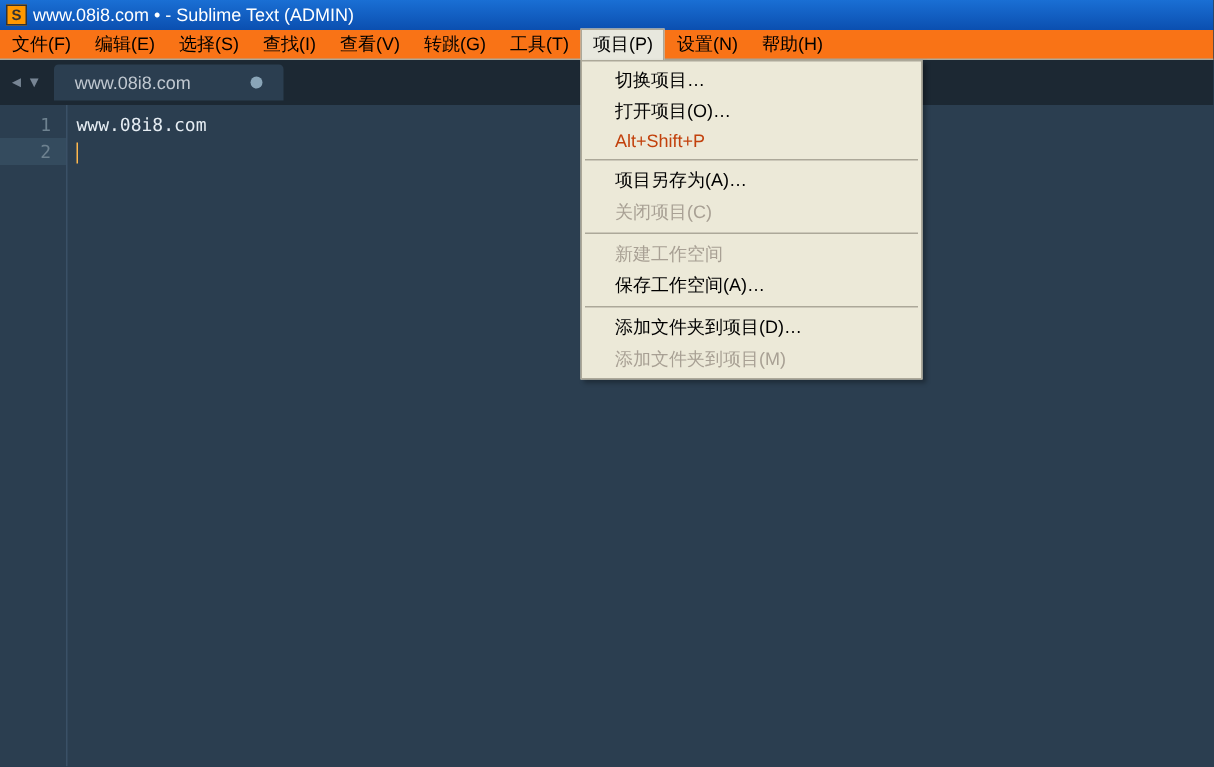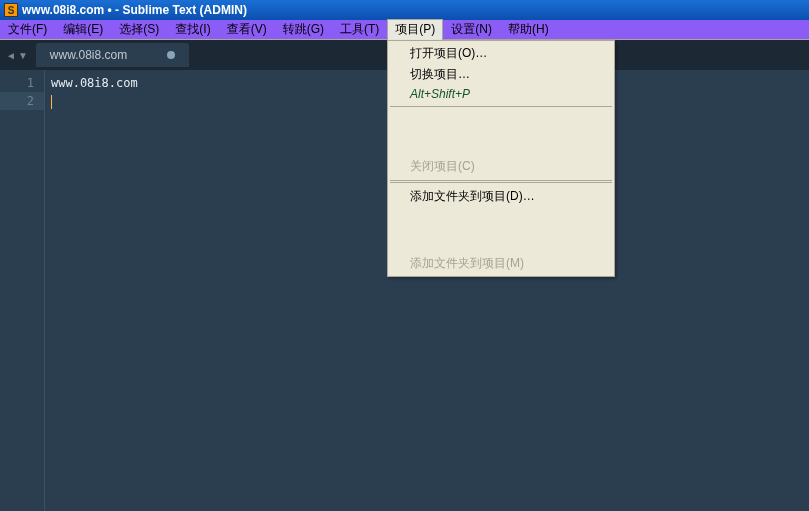--- a/index.html
+++ b/index.html
@@ -1,42 +1,42 @@
 <!DOCTYPE html>
 <html><head>
 <meta charset="utf-8">
 <style>
 * { margin: 0; padding: 0; box-sizing: border-box; font-family: "SimSun", "宋体", sans-serif; font-size: 12px; }
 body { width: 809px; height: 511px; background: #2b3e50; overflow: hidden; }
 .titlebar { height: 20px; background: linear-gradient(to bottom, #1a6fd4, #0b4fb0); display: flex; align-items: center; padding: 0 4px; color: #fff; }
 .titlebar-icon { width: 14px; height: 14px; background: #ff9800; margin-right: 4px; display: flex; align-items: center; justify-content: center; border: 1px solid #333; }
 .titlebar-icon::before { content: 'S'; font-weight: bold; color: #333; font-size: 10px; }
-.titlebar-text { font-weight: bold; }
-.menubar { height: 20px; background: #8b5cf6; display: flex; align-items: center; border-bottom: 1px solid #aca899; }
+.titlebar-text { font-weight: normal; }
+.menubar { height: 20px; background: #f97316; display: flex; align-items: center; border-bottom: 1px solid #aca899; }
 .menu-item { padding: 2px 8px; cursor: default; color: #000; }
 .menu-item.active { background: #e8e8de; border: 1px solid #aca899; border-bottom: none; padding: 1px 7px 2px 7px; }
 .tabbar { height: 30px; background: #1c2833; display: flex; align-items: center; padding: 0 6px; }
 .tabnav { display: flex; align-items: center; gap: 2px; margin-right: 8px; }
 .tabnav span { color: #778594; font-size: 10px; cursor: default; }
 .tab { background: #2b3e50; padding: 5px 14px; color: #c0c8d0; display: flex; align-items: center; gap: 10px; border-radius: 3px 3px 0 0; }
 .tab-dirty { width: 8px; height: 8px; border-radius: 50%; background: #8aa5b8; margin-left: 30px; }
 .editor { position: relative; background: #2b3e50; height: calc(511px - 70px); display: flex; }
 .gutter { width: 44px; background: #2b3e50; padding-top: 4px; }
 .linenum { text-align: right; padding-right: 10px; color: #6e8290; height: 18px; line-height: 18px; font-family: "Consolas", monospace; }
 .linenum.cur { background: #344b5e; }
 .code { padding-top: 4px; border-left: 1px solid #3a5066; }
 .codeline { height: 18px; line-height: 18px; color: #e6edf3; font-family: "Consolas", monospace; padding-left: 6px; }
 .cursor { display: inline-block; width: 1px; height: 14px; background: #ffb84d; vertical-align: middle; }
 .dropdown { position: absolute; top: 40px; left: 387px; width: 228px; background: #ece9d8; border: 1px solid #aca899; box-shadow: 2px 2px 3px rgba(0,0,0,0.3); }
 .dropdown-group { padding: 2px 0; }
 .dropdown-sep { height: 1px; background: #aca899; margin: 1px 2px; }
 .dd-item { display: flex; align-items: center; padding: 2px 18px 2px 22px; color: #000; cursor: default; }
-.dd-item.disabled { color: #a8a094; margin-top: 46px; }
+.dd-item.disabled { color: #a8a094; }
 .dd-label { flex: 1; }
-.dd-accel { color: #14532d; font-style: italic; }
+.dd-accel { color: #c2410c; }
 .dd-sub { color: #000; font-size: 10px; }
 </style>
 </head>
 <body>
 
 <div class="titlebar">
   <div class="titlebar-icon"></div>
   <div class="titlebar-text">www.08i8.com • - Sublime Text (ADMIN)</div>
 </div>
 
@@ -71,36 +71,47 @@
     </div>
   <div class="code" id="code">
       <div class="codeline">www.08i8.com</div>
       <div class="codeline"><span class="cursor"></span></div>
     </div>
 </div>
 
 <div class="dropdown" id="dropdown">
     <div class="dropdown-group">
       <div class="dd-item">
-        <span class="dd-label">打开项目(O)…</span>
+        <span class="dd-label">切换项目…</span>
       </div>
       <div class="dd-item">
-        <span class="dd-label">切换项目…</span>
+        <span class="dd-label">打开项目(O)…</span>
       </div>
       <div class="dd-item">
         <span class="dd-accel">Alt+Shift+P</span>
       </div>
     </div>
     <div class="dropdown-sep"></div>
     <div class="dropdown-group">
+      <div class="dd-item">
+        <span class="dd-label">项目另存为(A)…</span>
+      </div>
       <div class="dd-item disabled">
         <span class="dd-label">关闭项目(C)</span>
       </div>
     </div>
     <div class="dropdown-sep"></div>
+    <div class="dropdown-group">
+      <div class="dd-item disabled">
+        <span class="dd-label">新建工作空间</span>
+      </div>
+      <div class="dd-item">
+        <span class="dd-label">保存工作空间(A)…</span>
+      </div>
+    </div>
     <div class="dropdown-sep"></div>
     <div class="dropdown-group">
       <div class="dd-item">
         <span class="dd-label">添加文件夹到项目(D)…</span>
       </div>
       <div class="dd-item disabled">
         <span class="dd-label">添加文件夹到项目(M)</span>
       </div>
     </div>
   </div>

